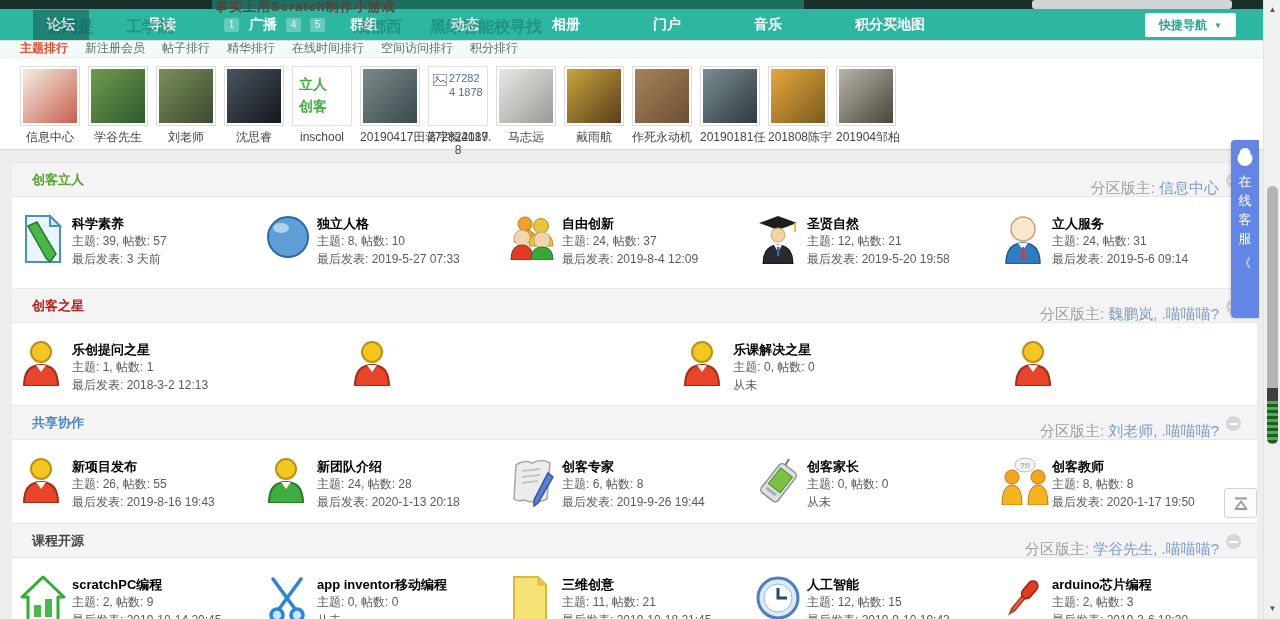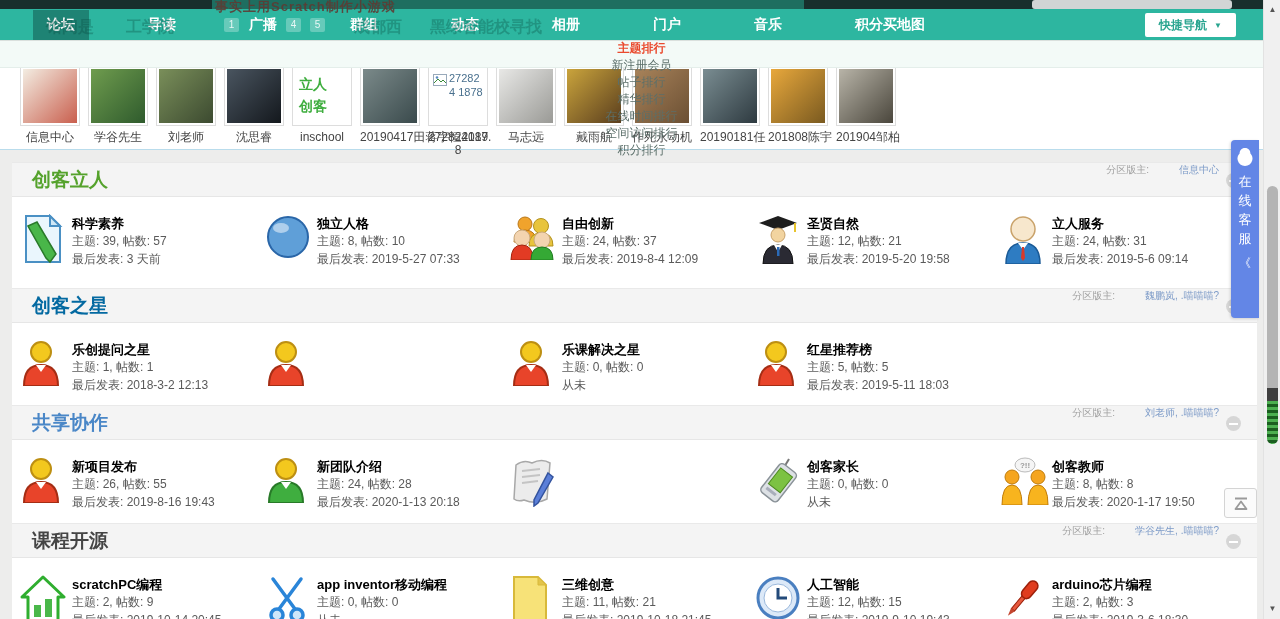--- a/index.html
+++ b/index.html
@@ -20,44 +20,44 @@
   .nav-item { color:#fff; font-size:14px; font-weight:bold; margin-right:45px; padding:6px 14px; cursor:pointer; white-space:nowrap; }
   .nav-item.active { background:rgba(10,62,55,.42); }
   .ghost-badge { position:absolute; top:9px; width:15px; height:14px; background:rgba(255,255,255,.28);
                  color:rgba(255,255,255,.85); font-size:10px; text-align:center; line-height:14px; border-radius:2px; pointer-events:none; }
   .ghost-word { position:absolute; top:8px; font-size:16px; font-weight:bold; color:rgba(8,70,60,.30); pointer-events:none; white-space:nowrap; }
   .quick-nav { position:absolute; right:44px; top:4px; height:24px; padding:0 14px; background:#fff; border:none;
                border-radius:2px; color:#2aa590; font-size:12px; font-weight:bold; cursor:pointer; display:flex; align-items:center; gap:7px; }
   .quick-nav .arrow { font-size:8px; color:#2aa590; }
 
   
-  .ranking { position:absolute; left:0; top:40px; width:1280px; height:28px; background:#f3faf7;
-             border-bottom:1px solid #e4eeea; display:flex; align-items:center; padding-left:20px; z-index:4;flex-direction:column; }
+  .ranking { position:absolute; left:0; top:40px; width:1280px; height:18px; background:#f3faf7;
+             border-bottom:1px solid #e4eeea; display:flex; align-items:center; padding-left:20px; z-index:4; }
   .rank-tab { font-size:12px; color:#5b6f6a; margin-right:17px; cursor:pointer; white-space:nowrap; }
   .rank-tab.active { color:#ea4a2e; font-weight:bold; }
 
   
   .members { position:absolute; left:0; top:58px; width:1280px; height:92px; background:#fff;
              border-bottom:1px solid #b9dcec; z-index:3; display:flex; padding:8px 0 0 20px; }
   .member { width:60px; margin-right:8px; flex:0 0 60px; cursor:pointer; }
   .mtile { width:60px; height:60px; border:1px solid #ddd; background:#fff; padding:2px; position:relative; overflow:hidden; }
   .mtile .fill { position:absolute; inset:2px; }
   .mcap { margin-top:5px; font-size:12px; color:#444; text-align:center; white-space:nowrap; line-height:13px; }
   .mcap.wrap { white-space:normal; }
   .mtile .tiletext { position:absolute; inset:2px; font-size:14px; font-weight:bold; color:#3fae3f;
                      white-space:pre-line; line-height:22px; padding:4px 0 0 4px; }
   .mtile .brokentext { position:absolute; left:4px; top:4px; font-size:11px; color:#49708e; line-height:14px; width:52px; word-break:break-all; }
   .mtile .brokenicon { position:absolute; left:4px; top:5px; }
 
   
   .main-panel { position:absolute; left:12px; top:162px; width:1245px; z-index:2; }
   .section-header { height:35px; background:#f4f4f4; border-top:1px solid #e9e9e9; border-bottom:1px solid #e6e6e6;
                     position:relative; display:flex; align-items:center; }
-  .section-title { font-size:19px; font-weight:bold; padding-left:20px; cursor:pointer;font-family:Liberation Mono, monospace; }
-  .mods { position:absolute; right:38px; top:0; height:35px; display:flex; align-items:flex-start; font-size:10px;gap:26px; }
+  .section-title { font-size:13px; font-weight:bold; padding-left:20px; cursor:pointer;font-family:Liberation Mono, monospace; }
+  .mods { position:absolute; right:38px; top:0; height:35px; display:flex; align-items:flex-end; font-size:15px; }
   .mod-label { color:#a0a0a0; margin-right:4px; }
   .mod-names { color:#7d9bc8; cursor:pointer; }
   .collapse-btn { position:absolute; right:16px; top:10px; width:15px; height:15px; border-radius:50%;
                   background:#d6d6d6; cursor:pointer; }
   .collapse-btn::after { content:""; position:absolute; left:3px; top:6.5px; width:9px; height:2px; background:#fff; }
   .section-body { background:#fff; display:flex; padding:16px 0 0 8px; overflow:hidden; }
   .forum { width:245px; flex:0 0 245px; display:flex; }
   .ficon { width:52px; flex:0 0 52px; padding-top:1px; }
   .finfo { padding-top:1px; }
   .fname { font-size:13px; font-weight:bold; color:#000000; text-decoration:none; display:inline-block; line-height:16px; cursor:pointer; }
@@ -279,28 +279,28 @@
                 <path d="M6 50 Q6 29 23 29 Q40 29 40 50 Z" fill="#2e7cc2" stroke="#1a5a96" stroke-width="1.5"></path>
                 <path d="M18 29 L23 36 L28 29" fill="#fff"></path>
                 <polygon points="22,33 24,33 25,44 23,47 21,44" fill="#d83a2a"></polygon>
               </svg></div>
             <div class="finfo"><a class="fname">立人服务</a><div class="fstats">主题: 24, 帖数: 31</div><div class="flast">最后发表: 2019-5-6 09:14</div></div>
           </div>
         </div>
       </div>
       <div class="section">
         <div class="section-header">
-          <span class="section-title" style="color: #0369a1;">创客之星</span>
+          <span class="section-title" style="color: #b91c1c;">创客之星</span>
           <div class="mods">
             <span class="mod-label">分区版主:</span>
             <span class="mod-names">魏鹏岚, .喵喵喵?</span>
           </div>
           <div class="collapse-btn"></div>
         </div>
-        <div class="section-body" style="height: 82px;">
+        <div class="section-body" style="height: 82px; justify-content: space-between;">
           <div class="forum">
             <div class="ficon"><svg width="42" height="46" viewBox="0 0 42 46">
                 <circle cx="21" cy="12" r="10" fill="#f3c81e" stroke="#bd8f12" stroke-width="2"></circle>
                 <path d="M4 46 Q4 25 21 25 Q38 25 38 46 Z" fill="#e8442a" stroke="#a52d14" stroke-width="2"></path>
                 <path d="M16 25 L21 32 L26 25" fill="#fff"></path>
               </svg></div>
             <div class="finfo"><a class="fname">乐创提问之星</a><div class="fstats">主题: 1, 帖数: 1</div><div class="flast">最后发表: 2018-3-2 12:13</div></div>
           </div>
           <div class="forum">
             <div class="ficon"><svg width="42" height="46" viewBox="0 0 42 46">
@@ -316,21 +316,20 @@
                 <path d="M16 25 L21 32 L26 25" fill="#fff"></path>
               </svg></div>
             <div class="finfo"><a class="fname">乐课解决之星</a><div class="fstats">主题: 0, 帖数: 0</div><div class="flast">从未</div></div>
           </div>
           <div class="forum">
             <div class="ficon"><svg width="42" height="46" viewBox="0 0 42 46">
                 <circle cx="21" cy="12" r="10" fill="#f3c81e" stroke="#bd8f12" stroke-width="2"></circle>
                 <path d="M4 46 Q4 25 21 25 Q38 25 38 46 Z" fill="#e8442a" stroke="#a52d14" stroke-width="2"></path>
                 <path d="M16 25 L21 32 L26 25" fill="#fff"></path>
               </svg></div>
-            <div class="finfo"><a class="fname">红星推荐榜</a><div class="fstats">主题: 5, 帖数: 5</div><div class="flast">最后发表: 2019-5-11 18:03</div></div>
           </div>
         </div>
       </div>
       <div class="section">
         <div class="section-header">
           <span class="section-title" style="color: rgb(74, 135, 199);">共享协作</span>
           <div class="mods">
             <span class="mod-label">分区版主:</span>
             <span class="mod-names">刘老师, .喵喵喵?</span>
           </div>
@@ -354,20 +353,21 @@
             <div class="finfo"><a class="fname">新团队介绍</a><div class="fstats">主题: 24, 帖数: 28</div><div class="flast">最后发表: 2020-1-13 20:18</div></div>
           </div>
           <div class="forum">
             <div class="ficon"><svg width="48" height="50" viewBox="0 0 48 50">
                 <path d="M6 8 Q14 2 22 6 Q32 1 40 6 L37 42 Q26 48 14 43 Q8 45 4 42 Z" fill="#ececec" stroke="#a8a8a8" stroke-width="1.5"></path>
                 <line x1="12" y1="14" x2="30" y2="12" stroke="#c4c4c4" stroke-width="2"></line>
                 <line x1="12" y1="20" x2="30" y2="18" stroke="#c4c4c4" stroke-width="2"></line>
                 <line x1="12" y1="26" x2="28" y2="24" stroke="#c4c4c4" stroke-width="2"></line>
                 <path d="M38 16 L43 20 L28 46 L24 49 L24 43 Z" fill="#5b7fd8" stroke="#33539e" stroke-width="1.5"></path>
               </svg></div>
+            <div class="finfo"><a class="fname">创客专家</a><div class="fstats">主题: 6, 帖数: 8</div><div class="flast">最后发表: 2019-9-26 19:44</div></div>
           </div>
           <div class="forum">
             <div class="ficon"><svg width="48" height="48" viewBox="0 0 48 48">
                 <line x1="34" y1="2" x2="28" y2="12" stroke="#777" stroke-width="2"></line>
                 <g transform="rotate(38 24 26)">
                   <rect x="13" y="8" width="21" height="36" rx="4" fill="#dde1e5" stroke="#8a9298" stroke-width="1.5"></rect>
                   <rect x="16" y="13" width="15" height="20" fill="#7cc242" stroke="#4d8a1f"></rect>
                   <rect x="17" y="36" width="12" height="3" fill="#a9aebb"></rect>
                 </g>
               </svg></div>

